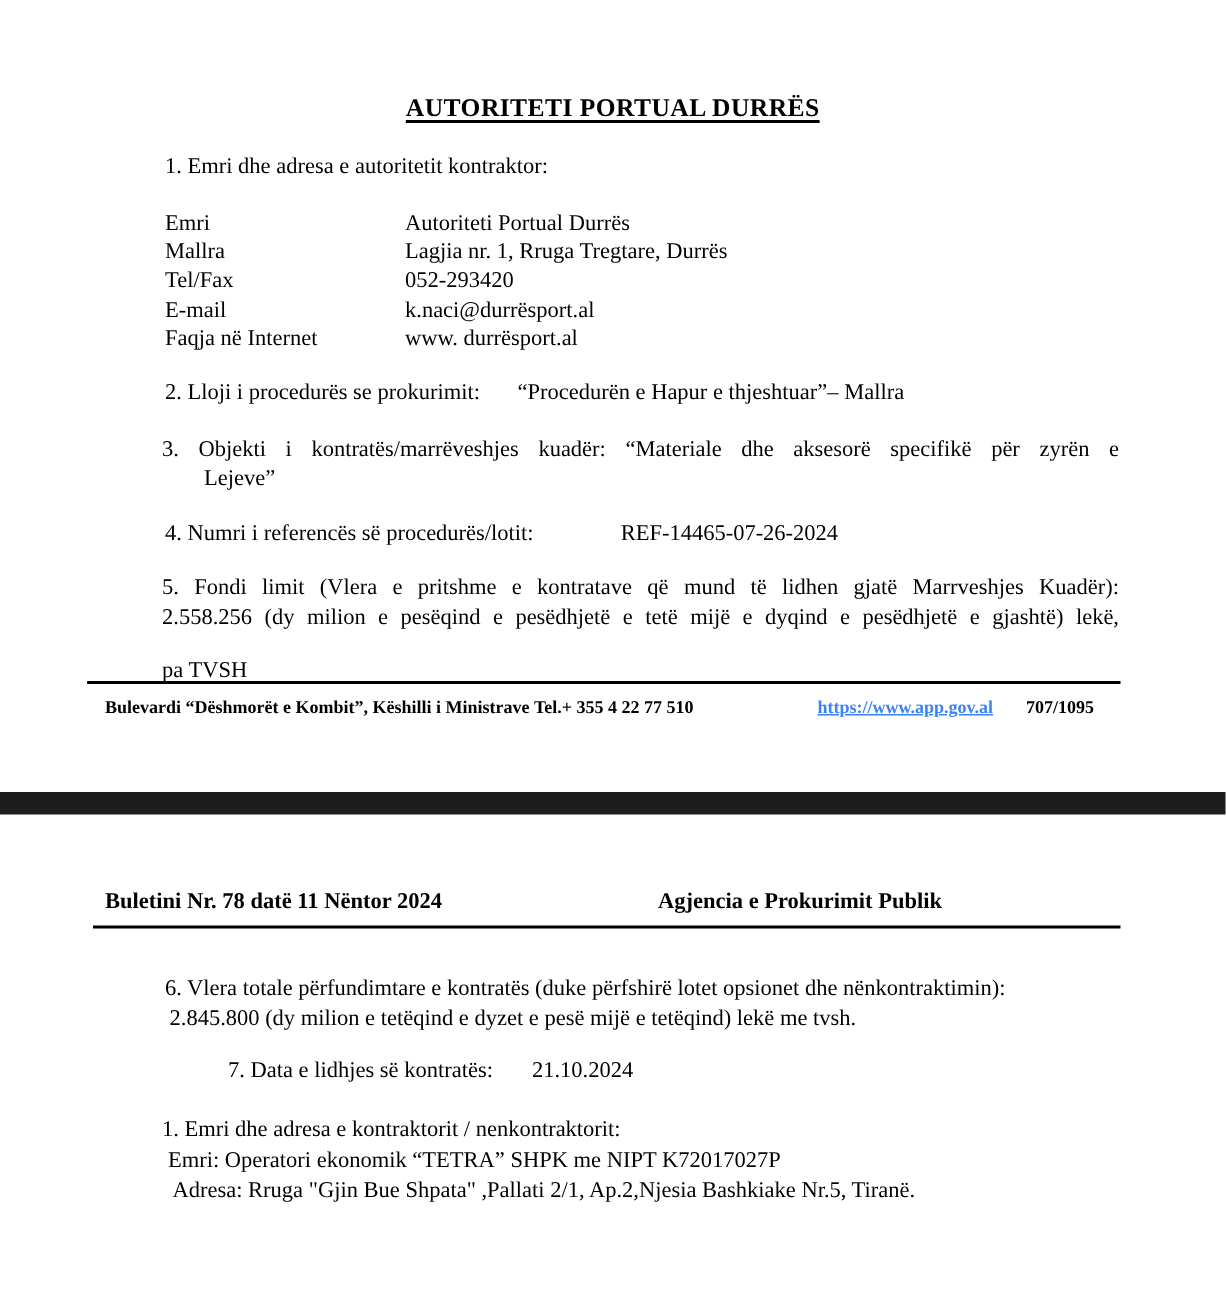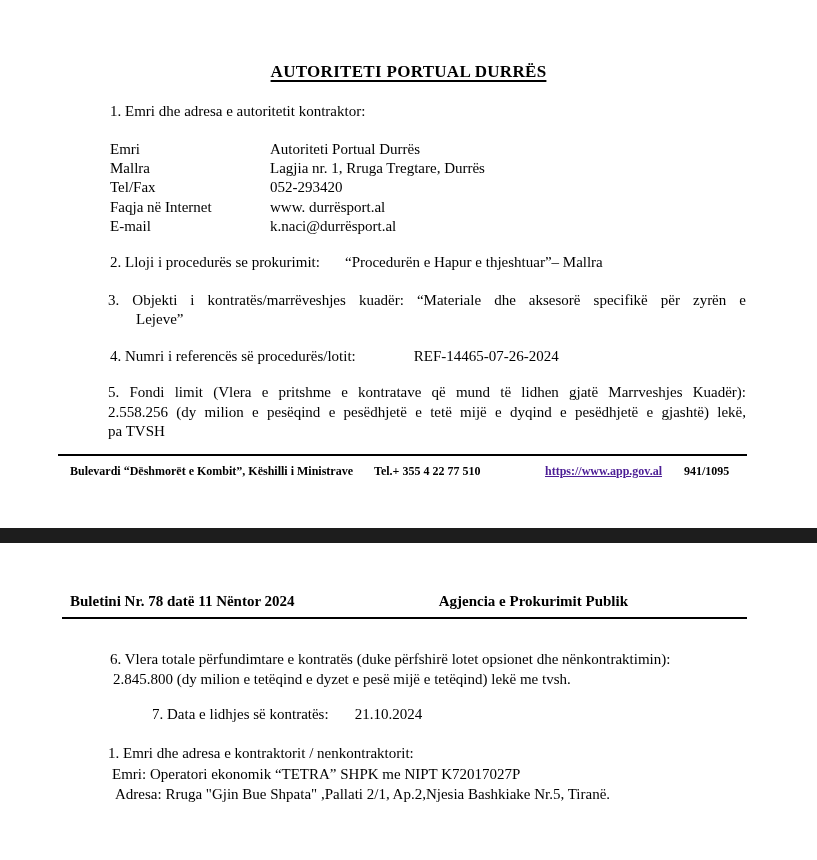--- a/index.html
+++ b/index.html
@@ -29,28 +29,28 @@
   .contact-block { top: 140px; left: 110px; line-height: 19.2px; }
   .contact-block .label { display: inline-block; width: 160px; }
   .item2 { top: 254px; left: 110px; }
   .item2 .val { margin-left: 25px; }
   .item3 { top: 291px; left: 108px; width: 638px; line-height: 19.2px; }
   .jline { text-align: justify; text-align-last: justify; }
   .item3 .line2 { padding-left: 28px; text-align: left; }
   .item4 { top: 348px; left: 110px; }
   .item4 .val { margin-left: 58px; }
   .item5 { top: 383px; left: 108px; width: 638px; line-height: 19.5px; }
-  .item5 .line3 { text-align: left; }
+  .item5 .line3 { text-align: left; margin-top: 16px; }
 
   .p1-rule { top: 454px; left: 58px; width: 689px; height: 0; border-top: 2px solid #000; }
   .p1-footer { top: 464px; left: 0; width: 690px; height: 16px; font-size: 12px; font-weight: bold; }
   .p1-footer span, .p1-footer a { position: absolute; white-space: nowrap; }
   .f-address { left: 70px; }
-  .f-tel { left: 374px; }
-  .f-link { left: 545px; color: #4c1d95; text-decoration: underline; cursor: pointer; text-align: center; }
+  .f-tel { left: 356px; }
+  .f-link { left: 545px; color: #3b82f6; text-decoration: underline; cursor: pointer; text-align: center; }
   .f-page { left: 684px; }
 
   
   .page-break { top: 528px; left: 0; width: 817px; height: 15px; background: #1d1d1d; }
 
   
   .p2-header { top: 593px; left: 0; width: 708px; height: 20px; font-weight: bold; }
   .p2-header .h-left { position: absolute; left: 70px; white-space: nowrap; }
   .p2-header .h-right { position: absolute; right: 80px; white-space: nowrap; }
   .p2-rule { top: 617px; left: 62px; width: 685px; height: 0; border-top: 2px solid #000; }
@@ -75,24 +75,24 @@
   <div>
     <span class="label">Emri</span><span class="value">Autoriteti Portual Durrës</span>
   </div>
   <div>
     <span class="label">Mallra</span><span class="value">Lagjia nr. 1, Rruga Tregtare, Durrës</span>
   </div>
   <div>
     <span class="label">Tel/Fax</span><span class="value">052-293420</span>
   </div>
   <div>
-    <span class="label">Faqja në Internet</span><span class="value">www. durrësport.al</span>
+    <span class="label">E-mail</span><span class="value">k.naci@durrësport.al</span>
   </div>
   <div>
-    <span class="label">E-mail</span><span class="value">k.naci@durrësport.al</span>
+    <span class="label">Faqja në Internet</span><span class="value">www. durrësport.al</span>
   </div>
 </div>
 
 <div class="abs item2">
   <span>2. Lloji i procedurës se prokurimit:</span><span class="val">“Procedurën e Hapur e thjeshtuar”– Mallra</span>
 </div>
 
 <div class="abs item3">
   <div class="jline">3. Objekti  i kontratës/marrëveshjes kuadër: “Materiale dhe aksesorë specifikë për zyrën e</div>
   <div class="line2">Lejeve”</div>
@@ -107,21 +107,21 @@
   <div class="jline">2.558.256 (dy milion e pesëqind e pesëdhjetë e tetë mijë e dyqind e pesëdhjetë e gjashtë) lekë,</div>
   <div class="line3">pa TVSH</div>
 </div>
 
 <div class="abs p1-rule"></div>
 
 <div class="abs p1-footer">
   <span class="f-address">Bulevardi “Dëshmorët e Kombit”, Këshilli i Ministrave</span>
   <span class="f-tel">Tel.+ 355 4 22 77 510</span>
   <a class="f-link">https://www.app.gov.al</a>
-  <span class="f-page">941/1095</span>
+  <span class="f-page">707/1095</span>
 </div>
 
 <div class="abs page-break"></div>
 
 <div class="abs p2-header">
   <span class="h-left">Buletini Nr. 78 datë 11 Nëntor 2024</span>
   <span class="h-right">Agjencia e Prokurimit Publik</span>
 </div>
 
 <div class="abs p2-rule"></div>

